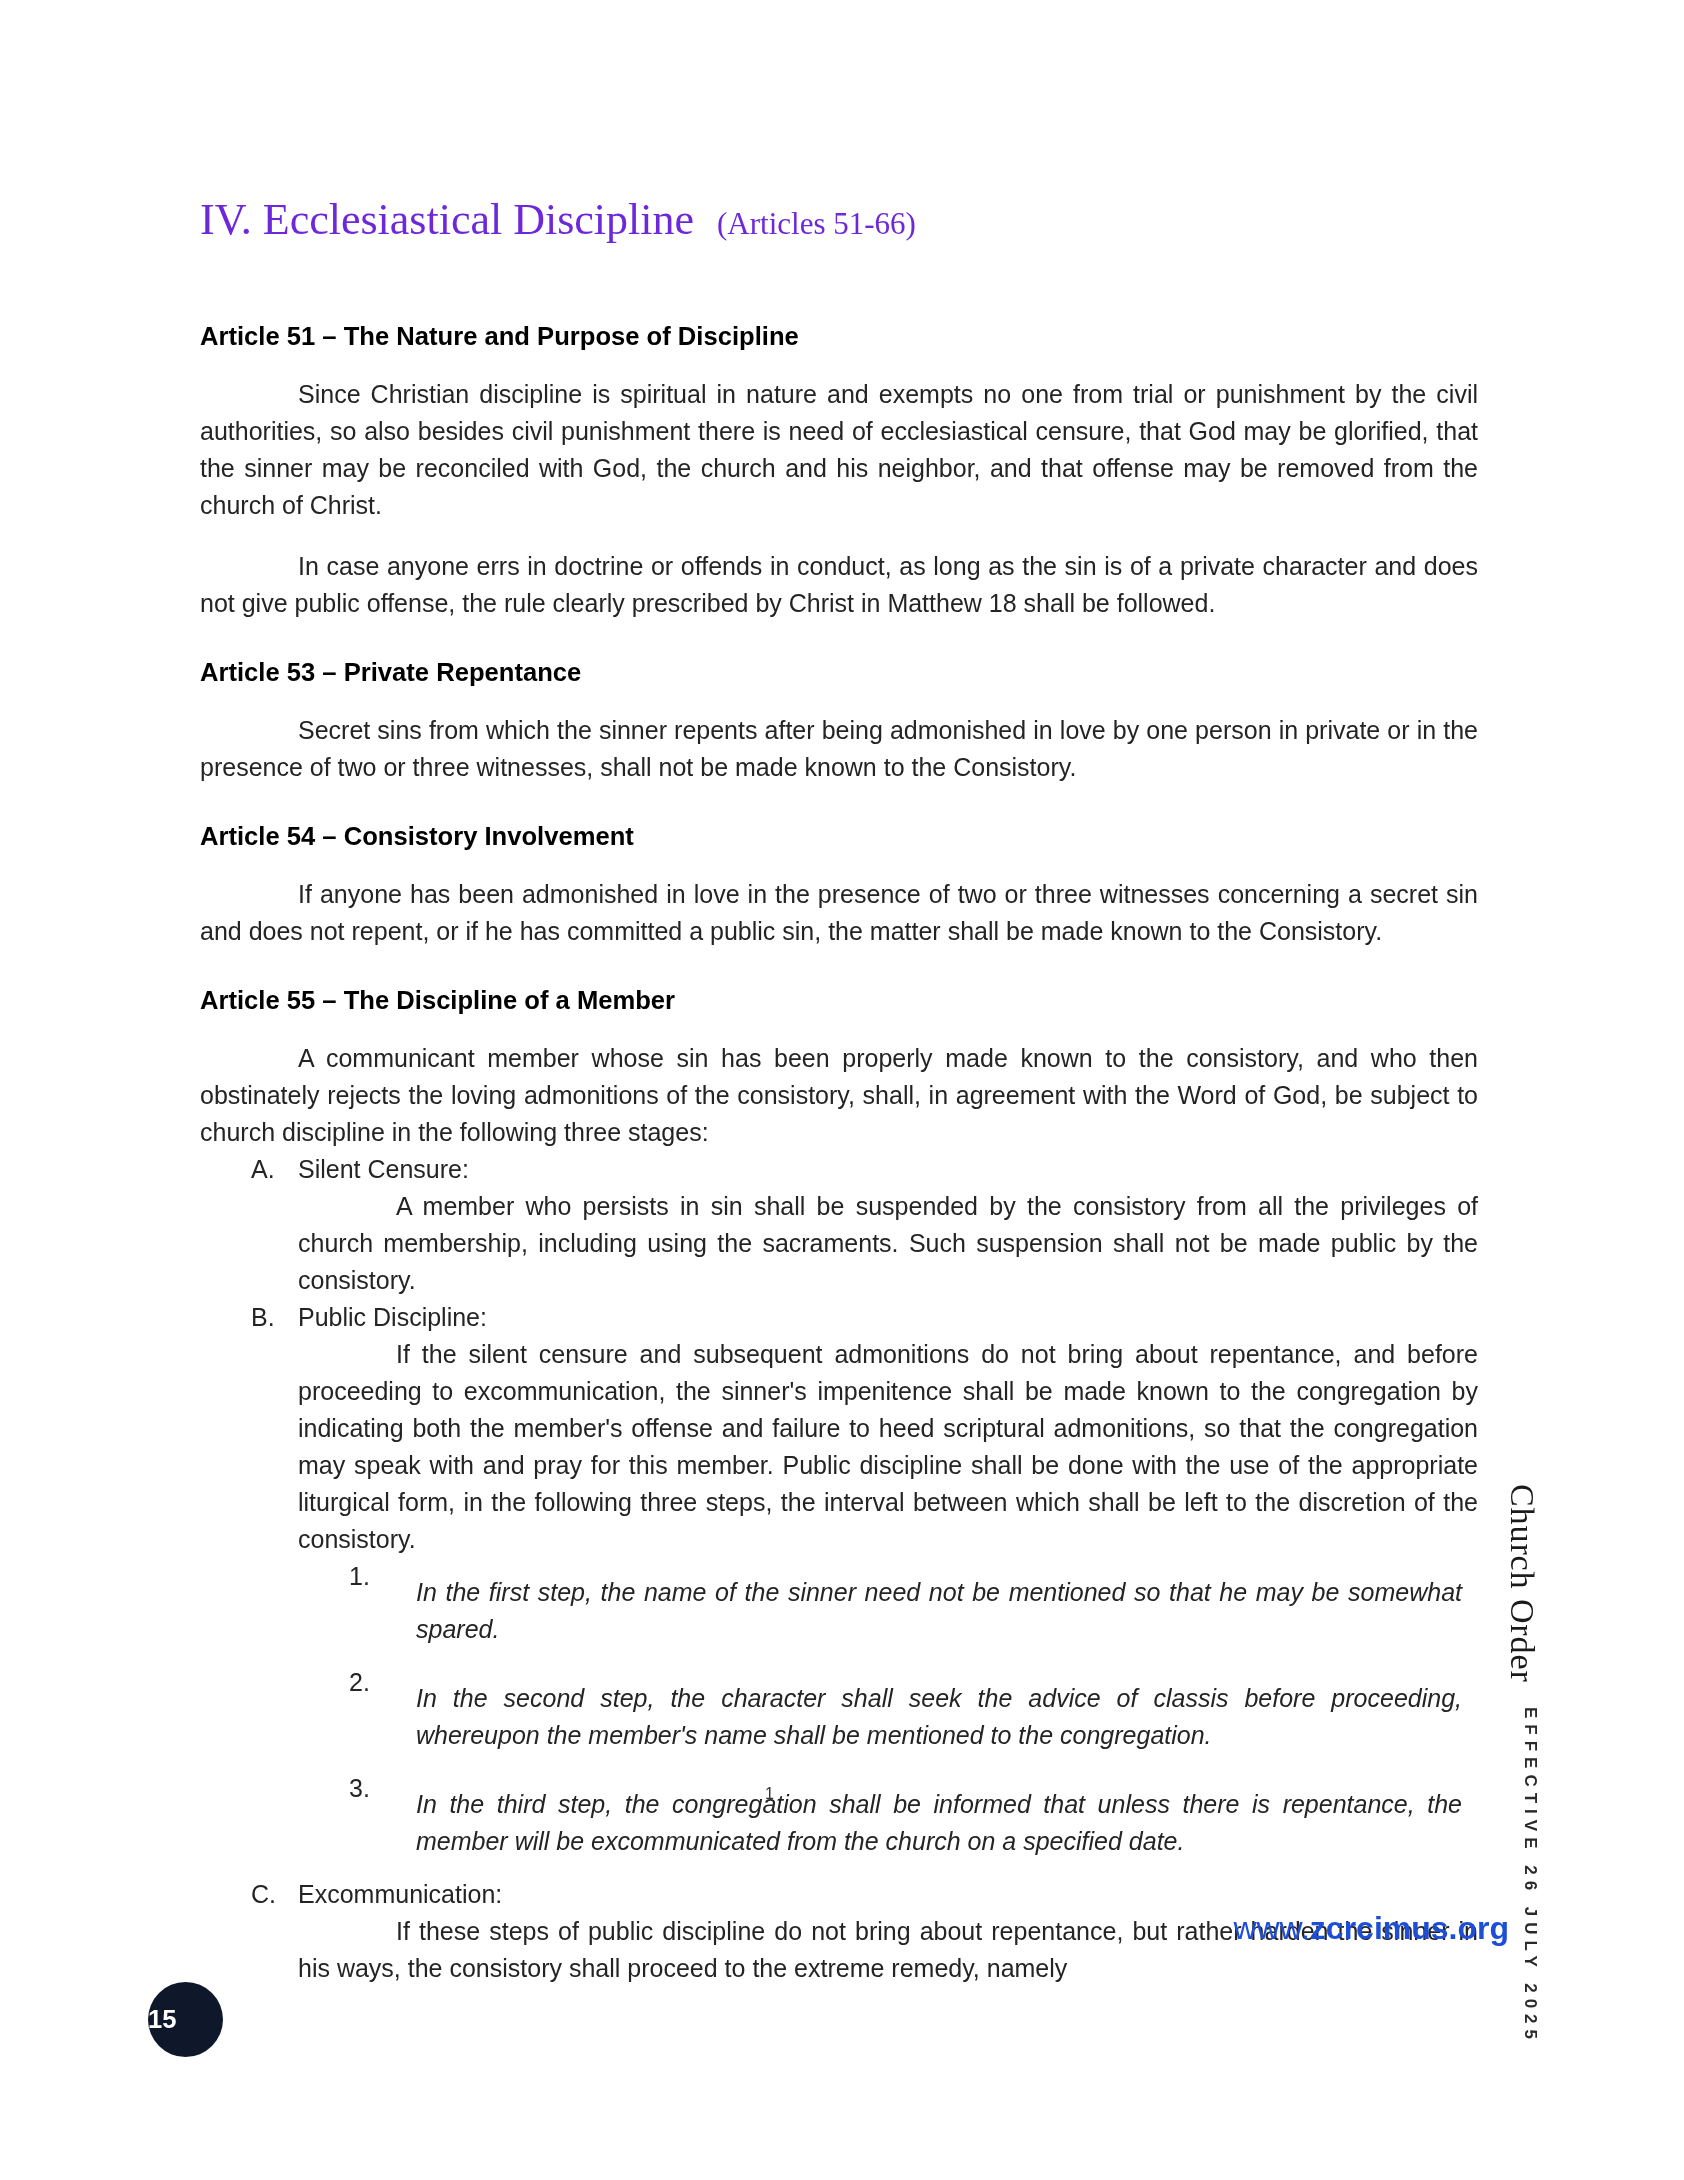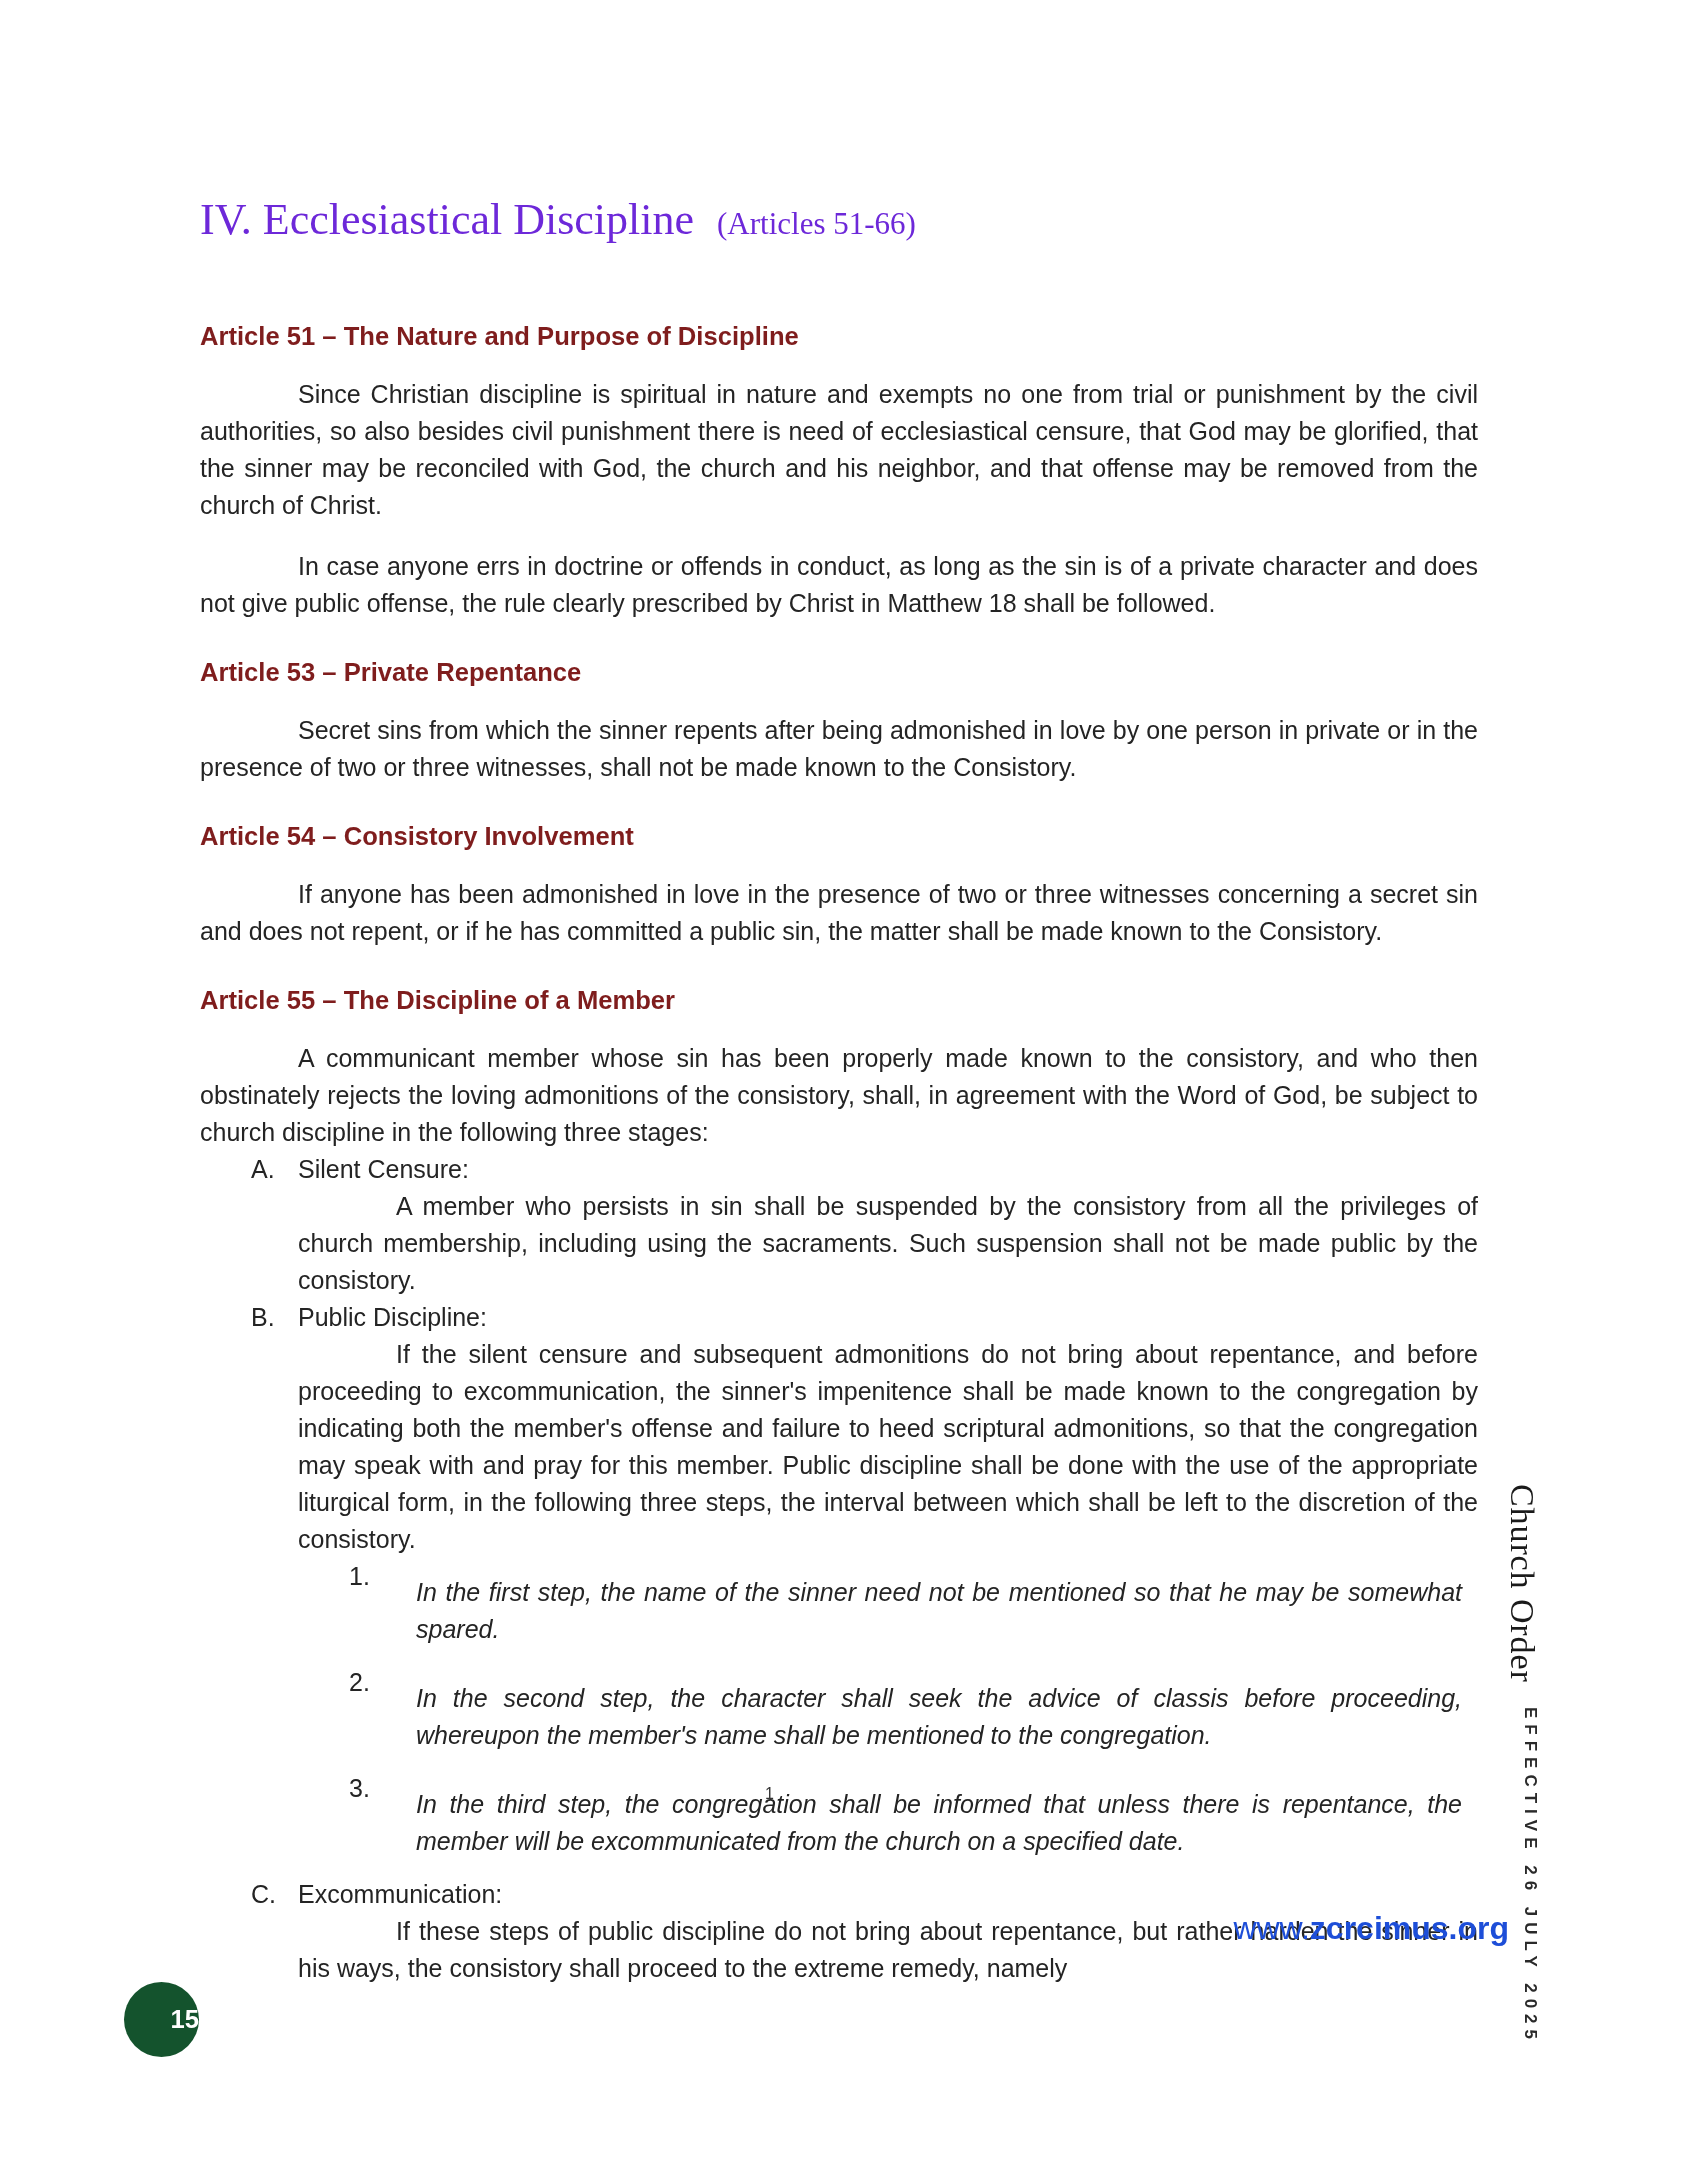--- a/index.html
+++ b/index.html
@@ -10,21 +10,21 @@
   .content { position:absolute; left:200px; top:194px; width:1278px; }
 
   .doc-title {
     margin:0 0 73px 0; font-family:"Liberation Serif", serif; font-weight:400;
     color:#6d28d9; font-size:44px; line-height:1.2;
   }
   .doc-title .t-suffix { font-size:31px; margin-left:12px; }
 
   .art-h {
     margin:34px 0 6.8px 0; font-size:25.6px; line-height:32px;
-    color:#7f1d1d; font-weight:700;
+    color:#000000; font-weight:700;
   }
   section.first .art-h { margin-top:0; }
 
   .body { margin:0; font-size:25px; line-height:37px; text-align:justify; color:#242424; }
   .ind { text-indent:98px;margin-top:24px; }
 
   .stage-head { display:flex; font-size:25px; line-height:37px; }
   .stage-marker { flex:none; width:47px; margin-left:51px; }
   .stage-body {
     margin:0 0 0 98px; font-size:25px; line-height:37px;
@@ -39,23 +39,23 @@
   .side-title {
     position:absolute; left:1503px; top:1484px; writing-mode:vertical-rl;
     font-family:"Liberation Serif", serif; font-size:34px; color:#1a1a1a; letter-spacing:0.9px;
   }
   .side-effective {
     position:absolute; left:1520px; top:1707px; writing-mode:vertical-rl;
     font-size:17px; font-weight:700; letter-spacing:6px; color:#2a2a2a;
   }
 
   .page-badge {
-    position:absolute; left:124px; top:1982px; width:75px; height:75px;
-    border-radius:50%; background:#14532d;
-    display:flex; align-items:center; justify-content:flex-end;
+    position:absolute; left:148px; top:1982px; width:75px; height:75px;
+    border-radius:50%; background:#0f172a;
+    display:flex; align-items:center; justify-content:flex-start;
   }
   .page-badge span { color:#ffffff; font-size:25.6px; font-weight:700; }
 
   .site { position:absolute; top:1910px; right:176px; font-size:32px; color:#1d4ed8; }
   .site .domain { font-weight:700; }
 </style>
 </head>
 <body>
 
 <div class="page">

